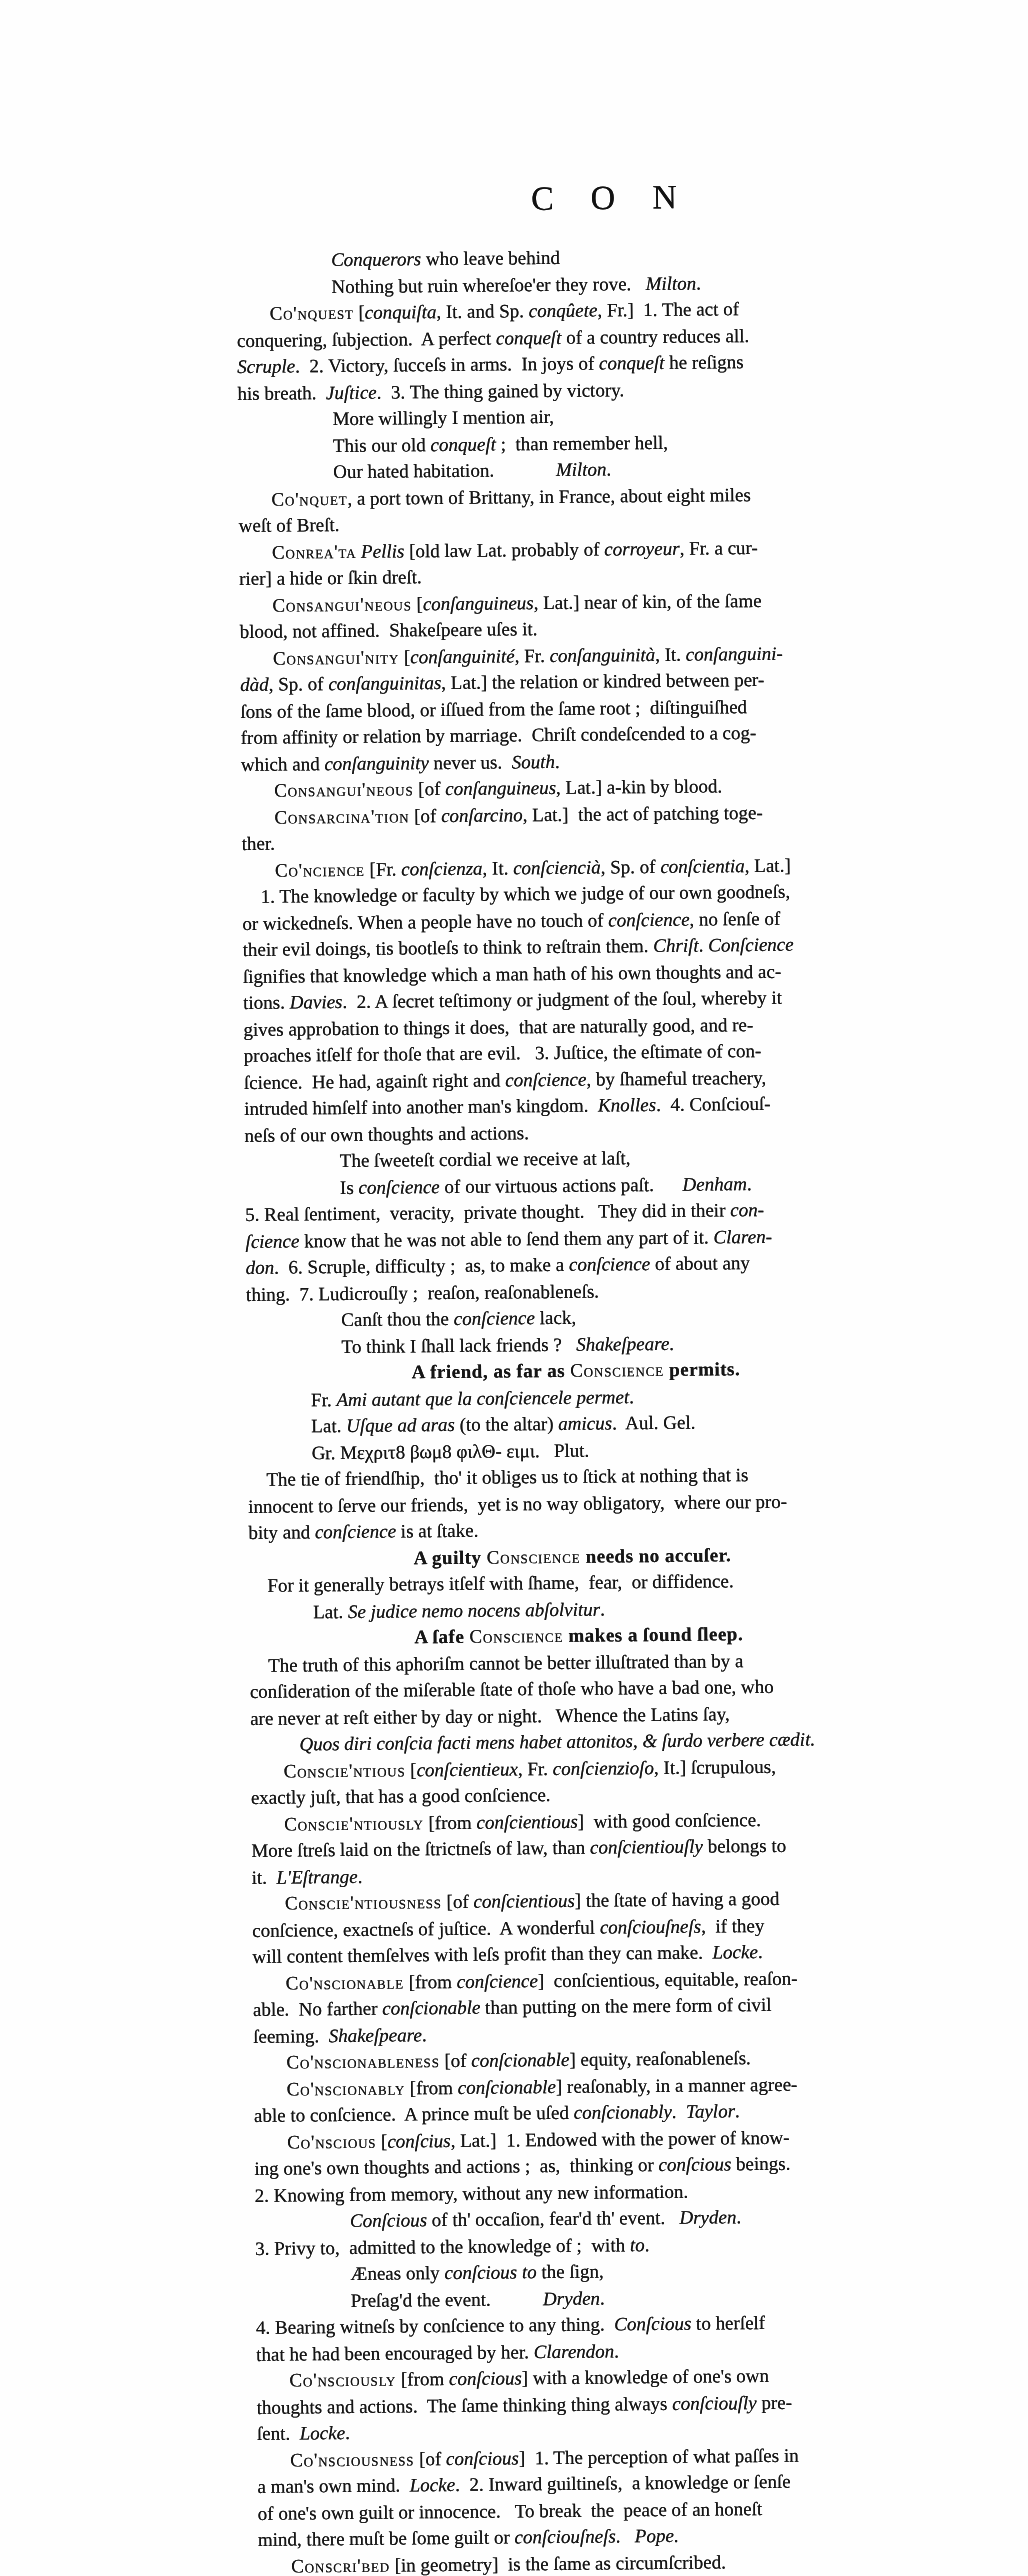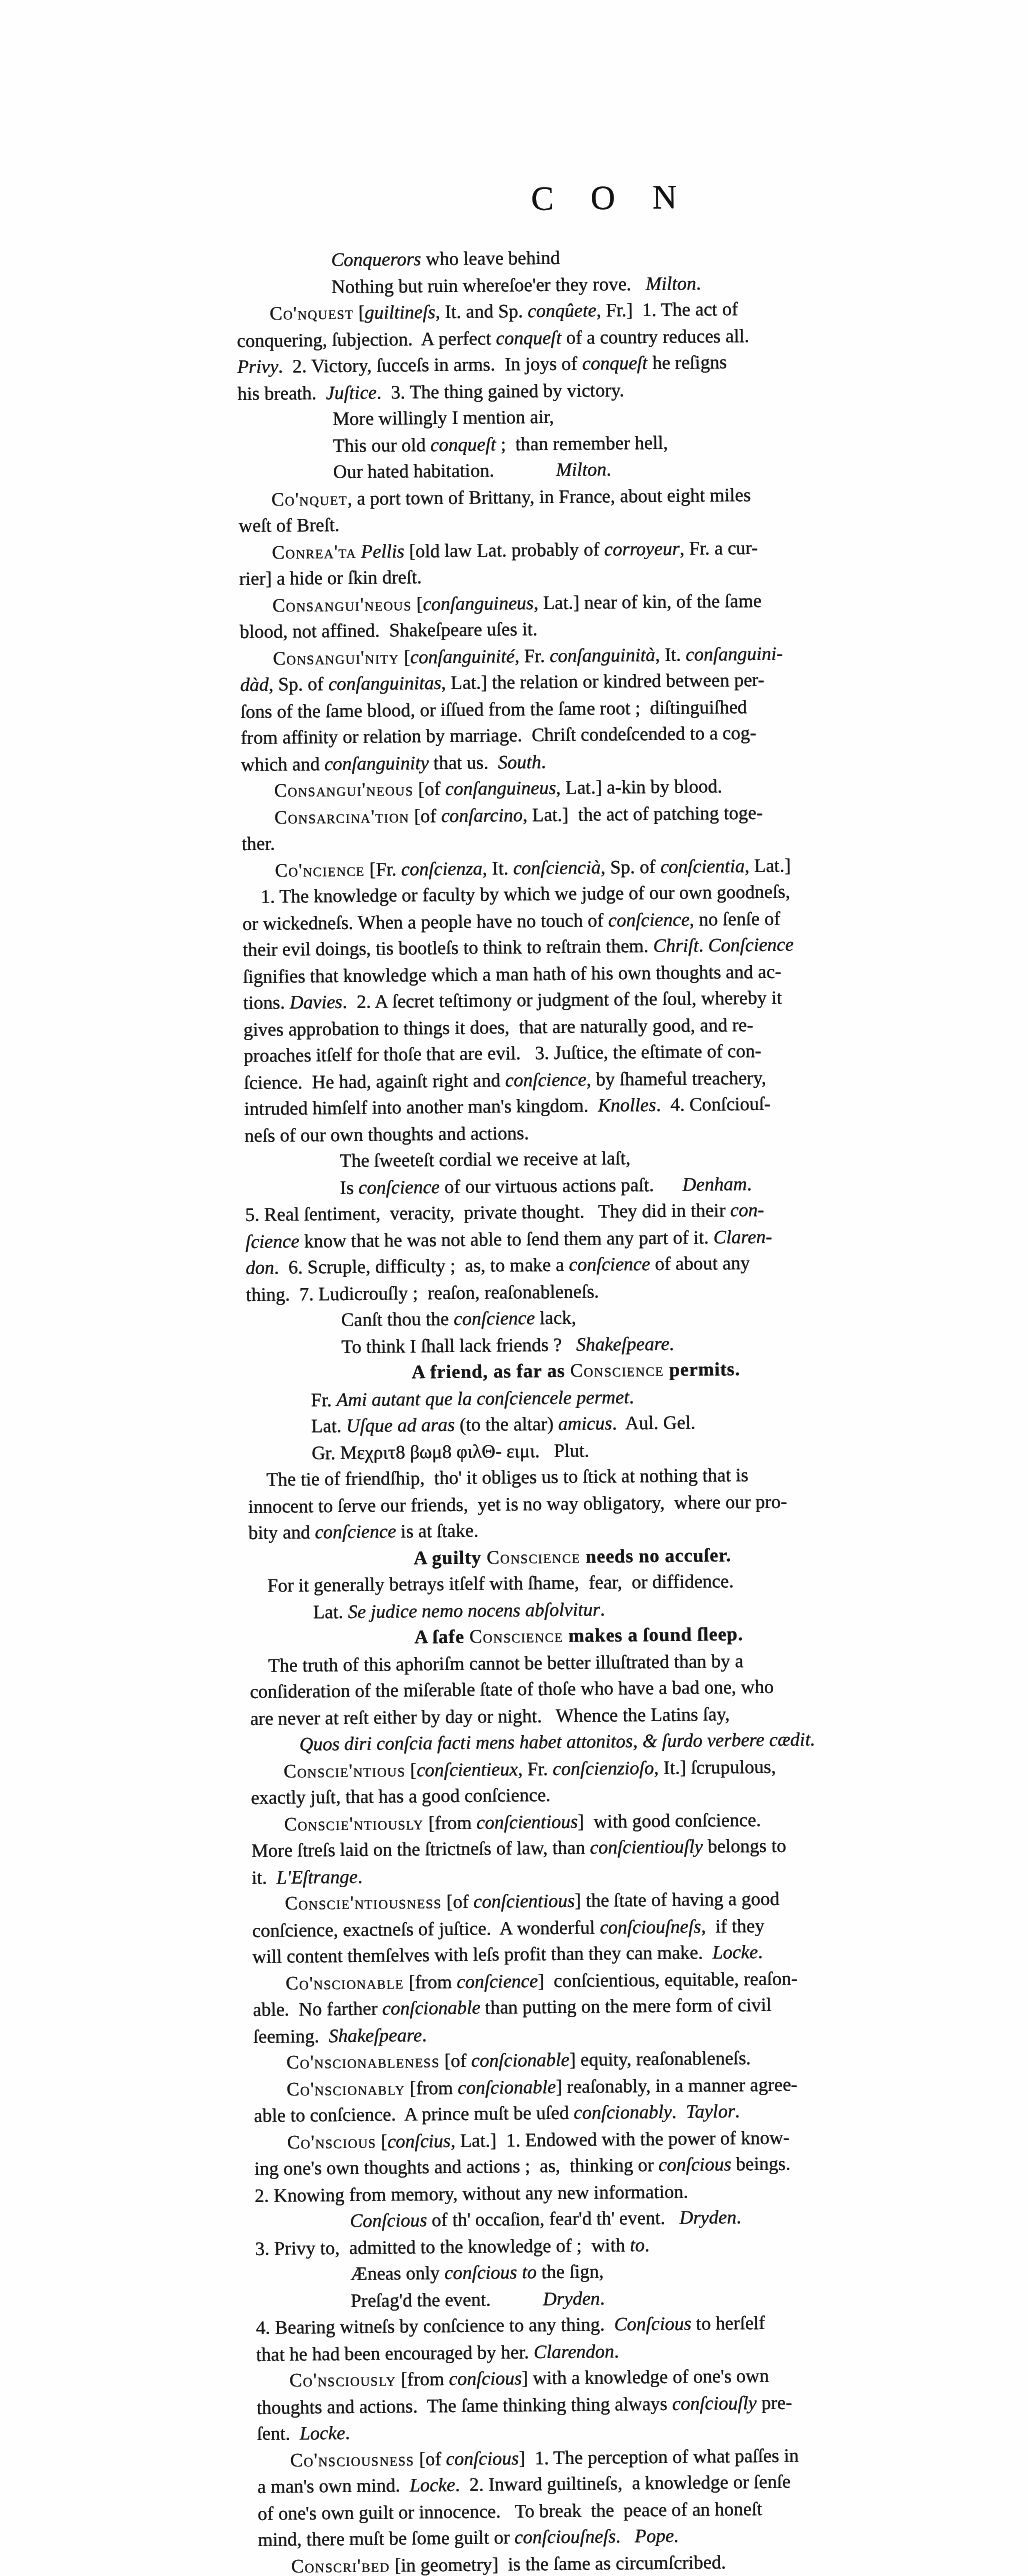--- a/index.html
+++ b/index.html
@@ -43,38 +43,38 @@
   .bl{font-weight:bold;letter-spacing:0.5px;}
 </style>
 </head>
 <body>
 
 <div class="page">
   <div class="header">C O N</div>
   <div class="column">
       <div class="ln" style="padding-left: 95px;"><span class="i">Conquerors</span><span> who leave behind</span></div>
       <div class="ln" style="padding-left: 95px;"><span>Nothing but ruin whereſoe'er they rove.   </span><span class="i">Milton</span><span>.</span></div>
-      <div class="ln" style="padding-left: 33px;"><span class="sc">Co'nquest</span><span> [</span><span class="i">guiltineſs</span><span>, It. and Sp. </span><span class="i">conqûete</span><span>, Fr.]  1. The act of</span></div>
+      <div class="ln" style="padding-left: 33px;"><span class="sc">Co'nquest</span><span> [</span><span class="i">conquiſta</span><span>, It. and Sp. </span><span class="i">conqûete</span><span>, Fr.]  1. The act of</span></div>
       <div class="ln" style="padding-left: 0px;"><span>conquering, ſubjection.  A perfect </span><span class="i">conqueſt</span><span> of a country reduces all.</span></div>
-      <div class="ln" style="padding-left: 0px;"><span class="i">Privy</span><span>.  2. Victory, ſucceſs in arms.  In joys of </span><span class="i">conqueſt</span><span> he reſigns</span></div>
+      <div class="ln" style="padding-left: 0px;"><span class="i">Scruple</span><span>.  2. Victory, ſucceſs in arms.  In joys of </span><span class="i">conqueſt</span><span> he reſigns</span></div>
       <div class="ln" style="padding-left: 0px;"><span>his breath.  </span><span class="i">Juſtice</span><span>.  3. The thing gained by victory.</span></div>
       <div class="ln" style="padding-left: 95px;"><span>More willingly I mention air,</span></div>
       <div class="ln" style="padding-left: 95px;"><span>This our old </span><span class="i">conqueſt</span><span> ;  than remember hell,</span></div>
       <div class="ln" style="padding-left: 95px;"><span>Our hated habitation.             </span><span class="i">Milton</span><span>.</span></div>
       <div class="ln" style="padding-left: 33px;"><span class="sc">Co'nquet</span><span>, a port town of Brittany, in France, about eight miles</span></div>
       <div class="ln" style="padding-left: 0px;"><span>weſt of Breſt.</span></div>
       <div class="ln" style="padding-left: 33px;"><span class="sc">Conrea'ta</span><span> </span><span class="i">Pellis</span><span> [old law Lat. probably of </span><span class="i">corroyeur</span><span>, Fr. a cur-</span></div>
       <div class="ln" style="padding-left: 0px;"><span>rier] a hide or ſkin dreſt.</span></div>
       <div class="ln" style="padding-left: 33px;"><span class="sc">Consangui'neous</span><span> [</span><span class="i">conſanguineus</span><span>, Lat.] near of kin, of the ſame</span></div>
       <div class="ln" style="padding-left: 0px;"><span>blood, not affined.  Shakeſpeare uſes it.</span></div>
       <div class="ln" style="padding-left: 33px;"><span class="sc">Consangui'nity</span><span> [</span><span class="i">conſanguinité</span><span>, Fr. </span><span class="i">conſanguinità</span><span>, It. </span><span class="i">conſanguini-</span></div>
       <div class="ln" style="padding-left: 0px;"><span class="i">dàd</span><span>, Sp. of </span><span class="i">conſanguinitas</span><span>, Lat.] the relation or kindred between per-</span></div>
       <div class="ln" style="padding-left: 0px;"><span>ſons of the ſame blood, or iſſued from the ſame root ;  diſtinguiſhed</span></div>
       <div class="ln" style="padding-left: 0px;"><span>from affinity or relation by marriage.  Chriſt condeſcended to a cog-</span></div>
-      <div class="ln" style="padding-left: 0px;"><span>which and </span><span class="i">conſanguinity</span><span> that us.  </span><span class="i">South</span><span>.</span></div>
+      <div class="ln" style="padding-left: 0px;"><span>which and </span><span class="i">conſanguinity</span><span> never us.  </span><span class="i">South</span><span>.</span></div>
       <div class="ln" style="padding-left: 33px;"><span class="sc">Consangui'neous</span><span> [of </span><span class="i">conſanguineus</span><span>, Lat.] a-kin by blood.</span></div>
       <div class="ln" style="padding-left: 33px;"><span class="sc">Consarcina'tion</span><span> [of </span><span class="i">conſarcino</span><span>, Lat.]  the act of patching toge-</span></div>
       <div class="ln" style="padding-left: 0px;"><span>ther.</span></div>
       <div class="ln" style="padding-left: 33px;"><span class="sc">Co'ncience</span><span> [Fr. </span><span class="i">conſcienza</span><span>, It. </span><span class="i">conſciencià</span><span>, Sp. of </span><span class="i">conſcientia</span><span>, Lat.]</span></div>
       <div class="ln" style="padding-left: 18.5px;"><span>1. The knowledge or faculty by which we judge of our own goodneſs,</span></div>
       <div class="ln" style="padding-left: 0px;"><span>or wickedneſs. When a people have no touch of </span><span class="i">conſcience</span><span>, no ſenſe of</span></div>
       <div class="ln" style="padding-left: 0px;"><span>their evil doings, tis bootleſs to think to reſtrain them. </span><span class="i">Chriſt</span><span>. </span><span class="i">Conſcience</span></div>
       <div class="ln" style="padding-left: 0px;"><span>ſignifies that knowledge which a man hath of his own thoughts and ac-</span></div>
       <div class="ln" style="padding-left: 0px;"><span>tions. </span><span class="i">Davies</span><span>.  2. A ſecret teſtimony or judgment of the ſoul, whereby it</span></div>
       <div class="ln" style="padding-left: 0px;"><span>gives approbation to things it does,  that are naturally good, and re-</span></div>

